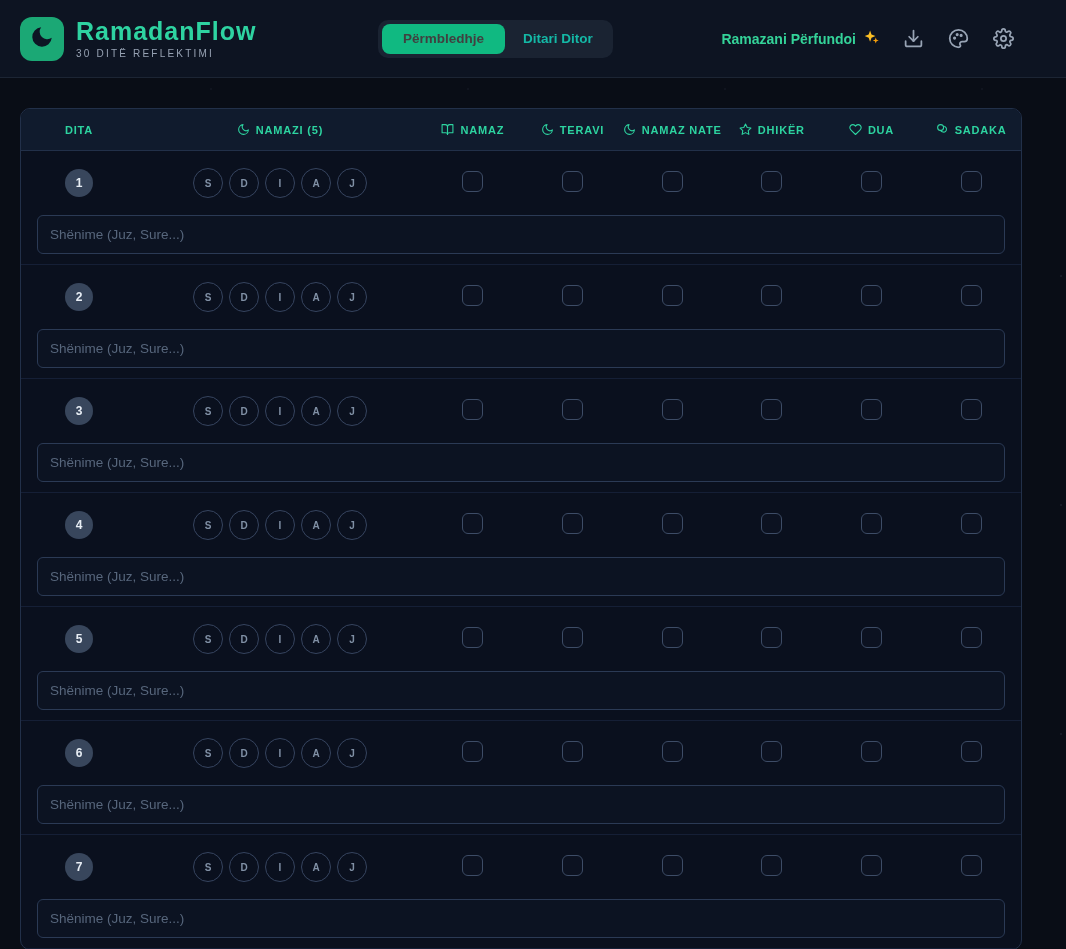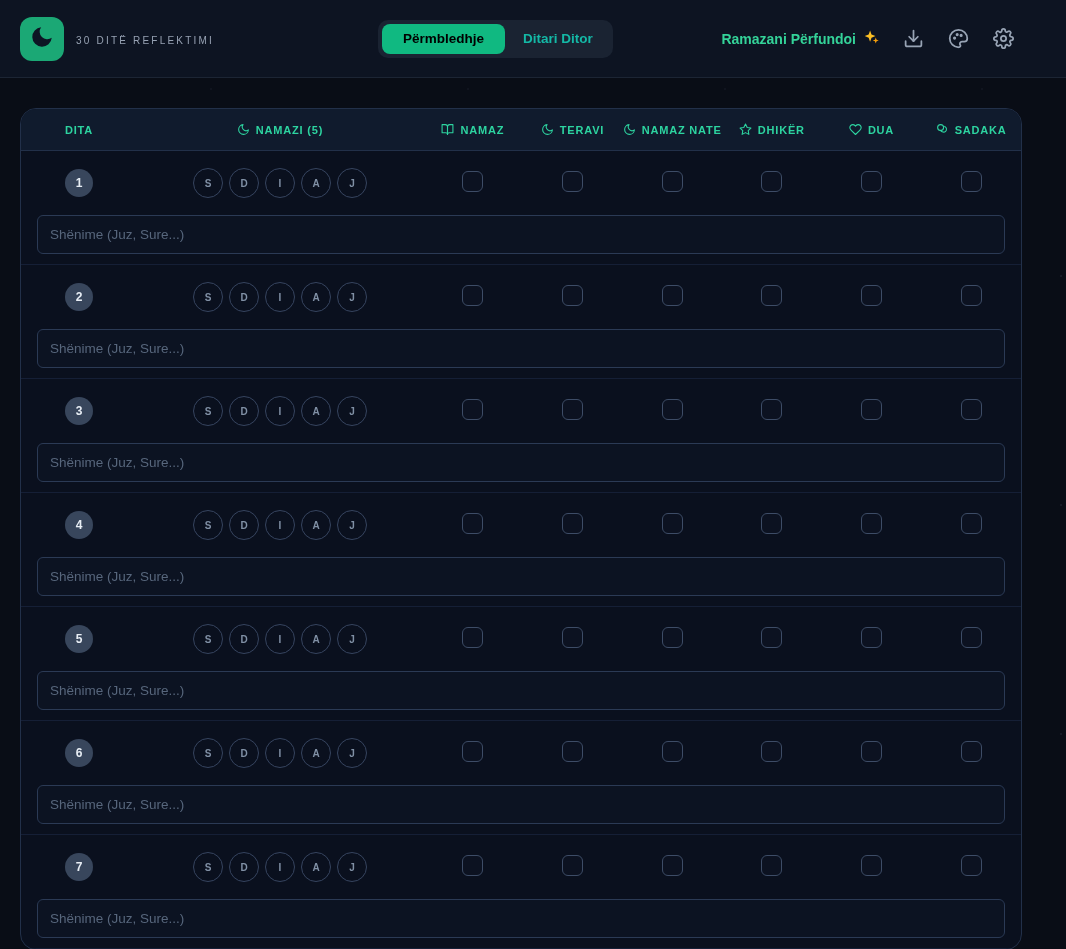--- a/index.html
+++ b/index.html
@@ -33,35 +33,35 @@
   .tabs {
     position:absolute; left:378px; top:20px; height:38px;
     background:#1a2332; border-radius:10px; padding:4px;
     display:flex; align-items:center; gap:2px;
   }
   .tab {
     border:none; cursor:pointer; background:transparent;
     font-family:inherit; font-size:13.5px; font-weight:700; color:#14b8a6;
     padding:7px 16px; border-radius:8px; line-height:1;
   }
-  .tab.active { background:#10b981; color:#000000; padding:8px 21px; }
+  .tab.active { background:#10b981; color:#404040; padding:8px 21px; }
   .right { margin-left:auto; display:flex; align-items:center; gap:20px; }
   .status { display:flex; align-items:center; gap:7px; font-size:14px; font-weight:700; color:#34d399; }
   .status svg { width:17px; height:17px; }
   .toolbar { display:flex; align-items:center; gap:19px; }
   .icon-btn {
     width:26px; height:26px; border:none; background:transparent; cursor:pointer;
     color:#98a4b5; display:flex; align-items:center; justify-content:center; padding:0;
   }
   .icon-btn svg { width:21px; height:21px; }
   
   main { padding-top:30px; }
   .table {
     margin-left:20px; width:1002px;
-    background:#0a101e; border:1px solid #223049; border-radius:16px;
+    background:#0a101e; border:1px solid #223049; border-radius:10px;
     overflow:hidden;
   }
   .grid-cols { display:grid; grid-template-columns:116px 286px repeat(6, 1fr); }
   .thead {
     height:42px; background:#101b2d; border-bottom:1px solid #223049;
     align-items:center;
   }
   .col-h {
     display:flex; align-items:center; justify-content:center; gap:6px;
     font-size:11px; font-weight:700; letter-spacing:.8px; color:#2dd4a0;
@@ -102,20 +102,21 @@
   <header class="topbar">
     <div class="brand">
       <div class="logo">
         <span>
           <svg viewBox="0 0 24 24">
               <path d="M21 12.79A9 9 0 1 1 11.21 3 7 7 0 0 0 21 12.79z" fill="#0d1424"></path>
             </svg>
         </span>
       </div>
       <div class="brand-text">
+        <div class="title">RamadanFlow</div>
         <div class="subtitle">30 DITË REFLEKTIMI</div>
       </div>
     </div>
 
     <nav class="tabs" id="tabs">
         <button class="tab active">Përmbledhje</button>
         <button class="tab">Ditari Ditor</button>
       </nav>
 
     <div class="right">

